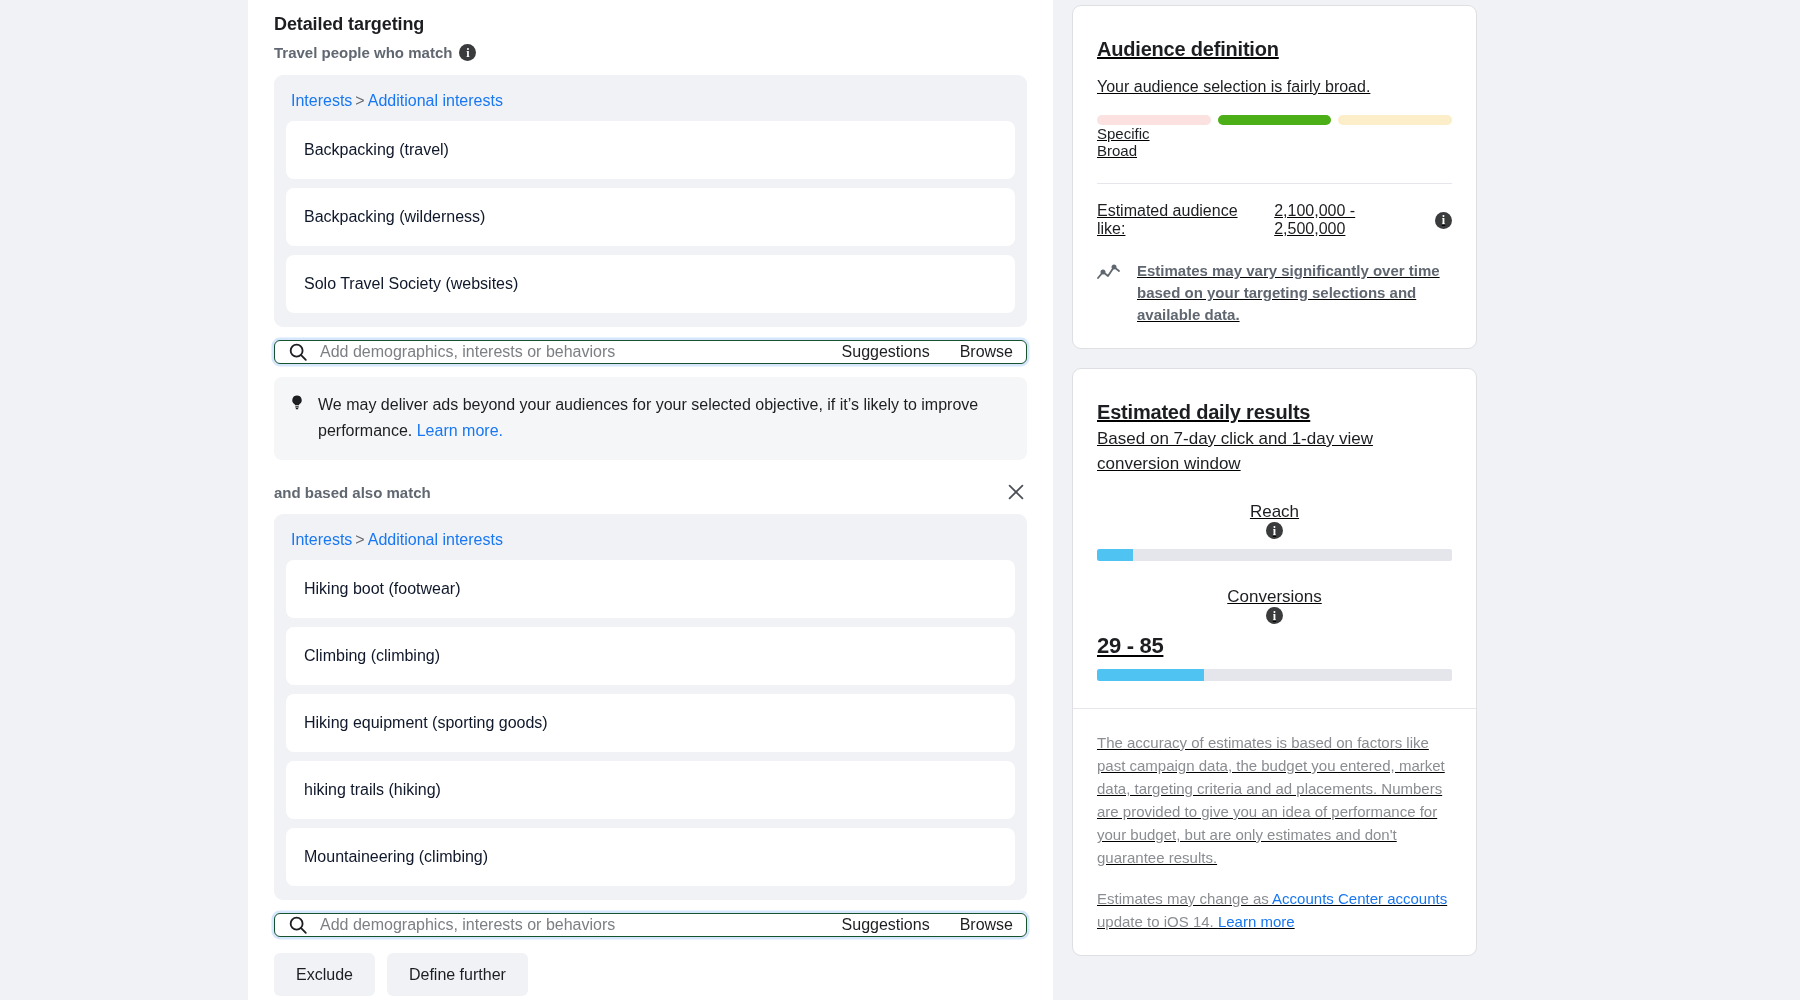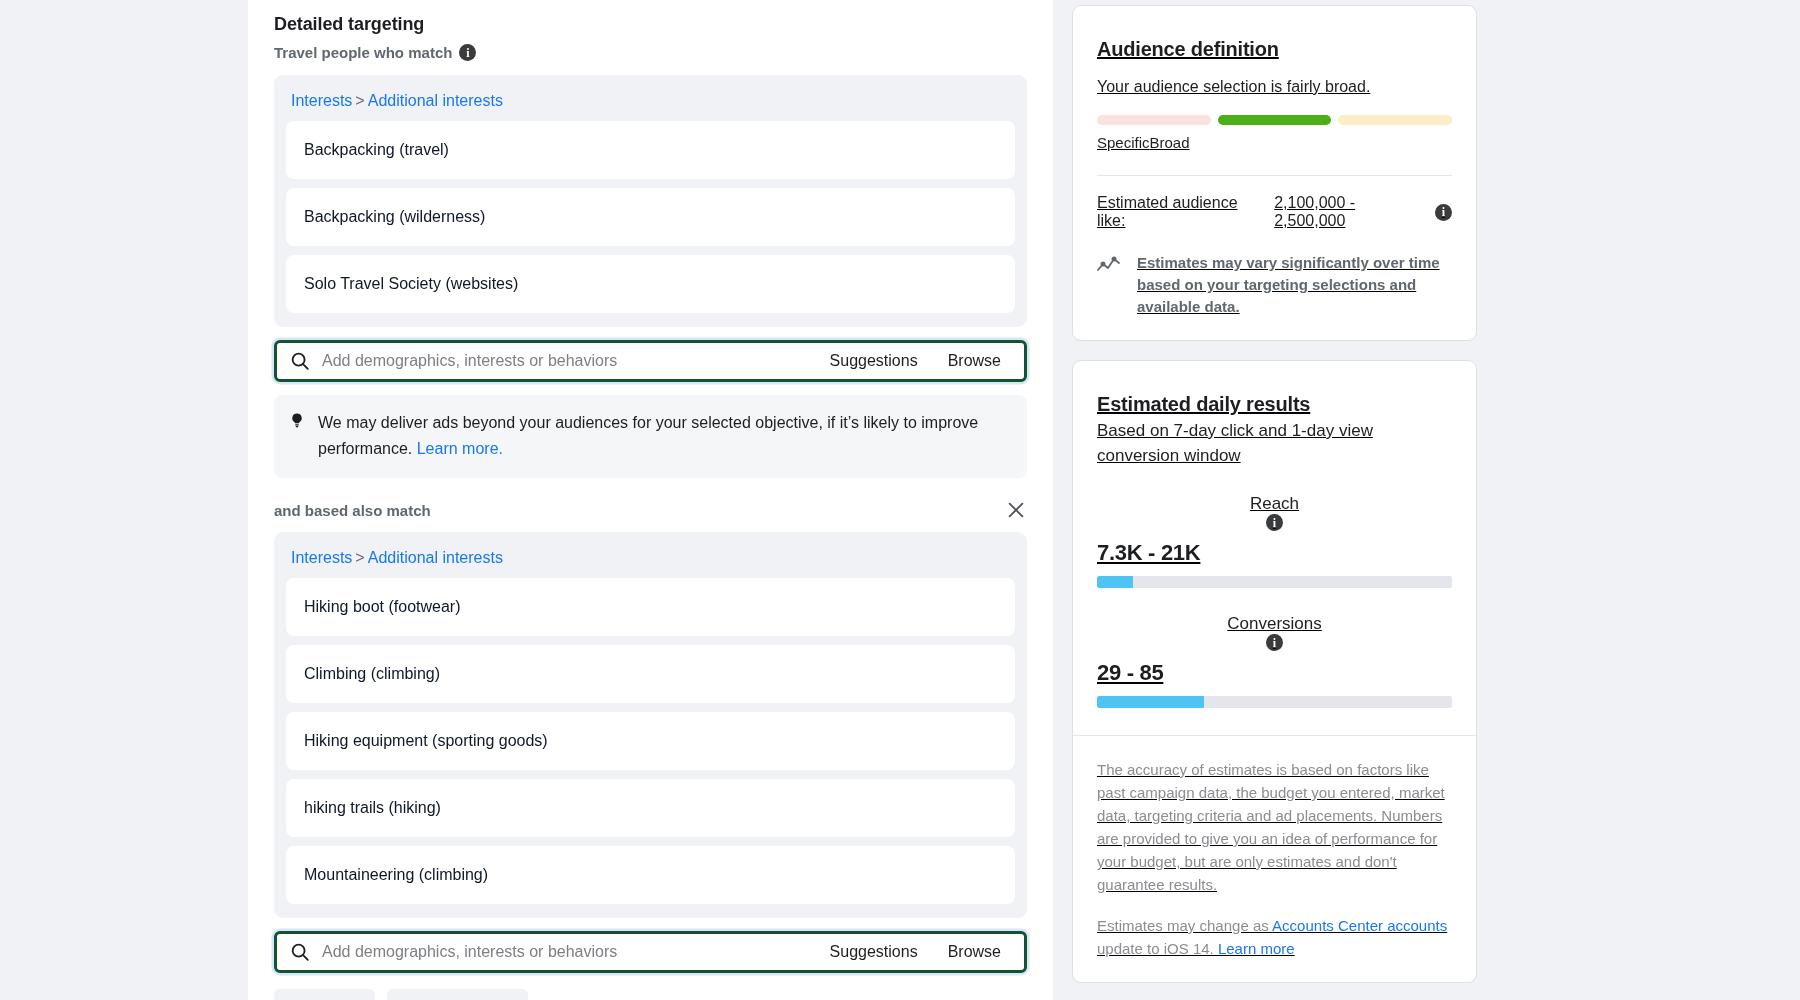--- a/index.html
+++ b/index.html
@@ -54,27 +54,27 @@
     display: flex; align-items: center;
     padding-left: 18px;
     font-size: 16px; color: #0f172a;
     margin-bottom: 9px;
   }
   .chip:last-child { margin-bottom: 0; }
 
   
   .search-bar {
     margin-top: 13px;
-    height: 42px;
+    height: 24px;
     background: #fff;
-    border: 3px solid #14532d;
+    border: 1px solid #14532d;
     border-radius: 6px;
     box-shadow: 0 0 0 2.5px rgba(24,119,242,0.18);
     display: flex; align-items: center;
-    padding: 0 23px 0 12px;
+    padding: 0 13px 0 12px;
   }
   .search-icon { width: 22px; height: 22px; flex: 0 0 22px; margin-right: 11px; color:#1c1e21; }
   .search-placeholder { flex: 1; font-size: 16px; color: #7c7f83; }
   .search-actions { display: flex; gap: 30px; font-size: 16px; color: #1c1e21; }
   .search-actions span { cursor: pointer; }
 
   
   .notice {
     margin-top: 13px;
     background: #f5f6f7;
@@ -115,22 +115,22 @@
     text-decoration: underline;
   }
   .card + .card { margin-top: 19px; }
 
   .card-title { font-size: 20px; font-weight: bold; color: #1c1e21; letter-spacing: -0.2px; }
   .card-sub { font-size: 16px; color: #1c1e21; margin-top: 17px; }
 
   .meter { display: flex; gap: 7px; margin-top: 19px; }
   .meter-seg { height: 10px; border-radius: 5px; flex: 1; }
   .meter-labels {
-    display: flex; justify-content: flex-start;
-    font-size: 15px; color: #1c1e21; margin-top: 9px;
+    display: flex; justify-content: flex-end;
+    font-size: 15px; color: #1c1e21; margin-top: 0; flex-direction: column;
   }
   .divider { height: 1px; background: #e4e6eb; margin: 24px 0 0 0; }
 
   .aud-size-row { display: flex; align-items: center; gap: 8px; margin-top: 18px; font-size: 16px; color: #1c1e21; }
 
   .vary-row { display: flex; gap: 14px; margin-top: 22px; align-items: flex-start; }
   .vary-icon { flex: 0 0 26px; width: 26px; margin-top: 3px; }
   .vary-text { font-size: 15px; font-weight: bold; color: #606770; line-height: 22px; }
 
   .card2-sub { font-size: 17px; color: #1c1e21; line-height: 25px; margin-top: 2px; }
@@ -280,21 +280,20 @@
 
     <div class="card">
       <div class="card-title">Estimated daily results</div>
       <div class="card2-sub">Based on 7-day click and 1-day view conversion window</div>
 
       <div class="metric">
         <div class="metric-head">
           <span>Reach</span>
           <span class="info-dot">i</span>
         </div>
-        <div class="metric-value">7.3K - 21K</div>
         <div class="metric-bar">
           <div class="metric-fill" style="width:10%;background:#4fc3f1"></div>
         </div>
       </div>
 
       <div class="metric">
         <div class="metric-head">
           <span>Conversions</span>
           <span class="info-dot">i</span>
         </div>

